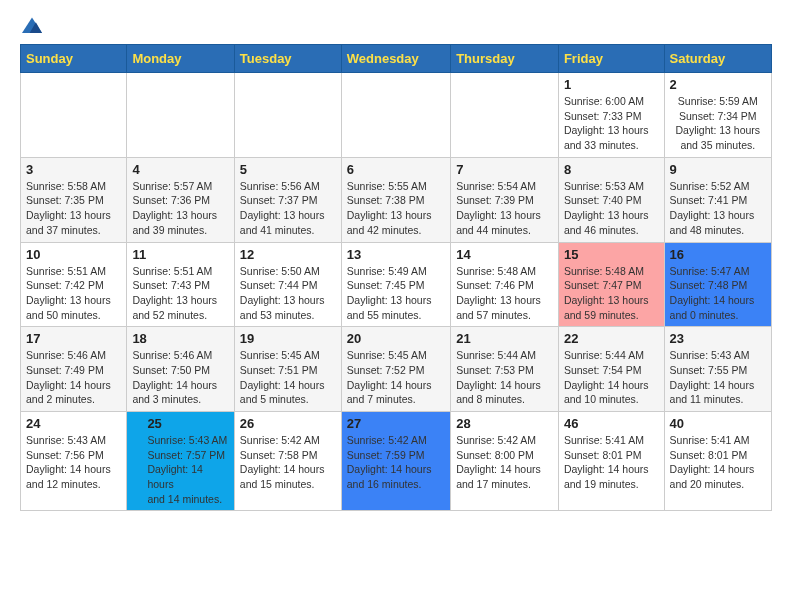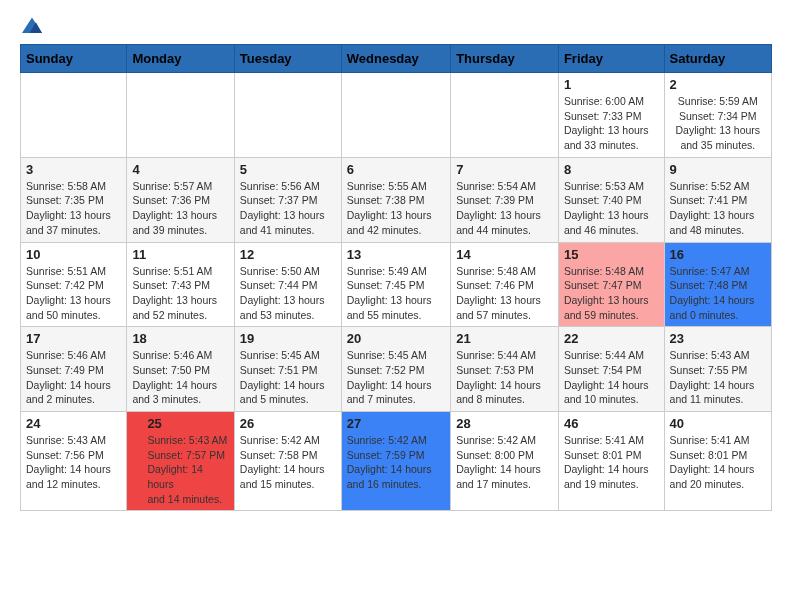--- a/index.html
+++ b/index.html
@@ -39,21 +39,21 @@
       color: #444;
       margin-top: 2px;
     }
     table {
       width: 100%;
       border-collapse: collapse;
       margin-top: 8px;
     }
     thead tr th {
       background-color: #2a6db5;
-      color: #000000;
+      color: #fde047;
       font-size: 13px;
       font-weight: bold;
       padding: 6px 5px;
       text-align: left;
       border: 1px solid #1a5a9a;
     }
     tbody tr td {
       vertical-align: top;
       border: 1px solid #ccc;
       padding: 4px 5px;
@@ -292,21 +292,21 @@
         </td>
       </tr>
       <tr>
         <td style="background: rgb(255, 255, 255);">
           <span class="day-number">24</span>
           <div class="day-info" style="white-space: pre-line;">Sunrise: 5:43 AM
 Sunset: 7:56 PM
 Daylight: 14 hours
 and 12 minutes.</div>
         </td>
-        <td style="background: #ef4444; padding-left: 20px;">
+        <td style="background: #0ea5e9; padding-left: 20px;">
           <span class="day-number">25</span>
           <div class="day-info" style="white-space: pre-line;">Sunrise: 5:43 AM
 Sunset: 7:57 PM
 Daylight: 14 hours
 and 14 minutes.</div>
         </td>
         <td style="background: rgb(255, 255, 255);">
           <span class="day-number">26</span>
           <div class="day-info" style="white-space: pre-line;">Sunrise: 5:42 AM
 Sunset: 7:58 PM

